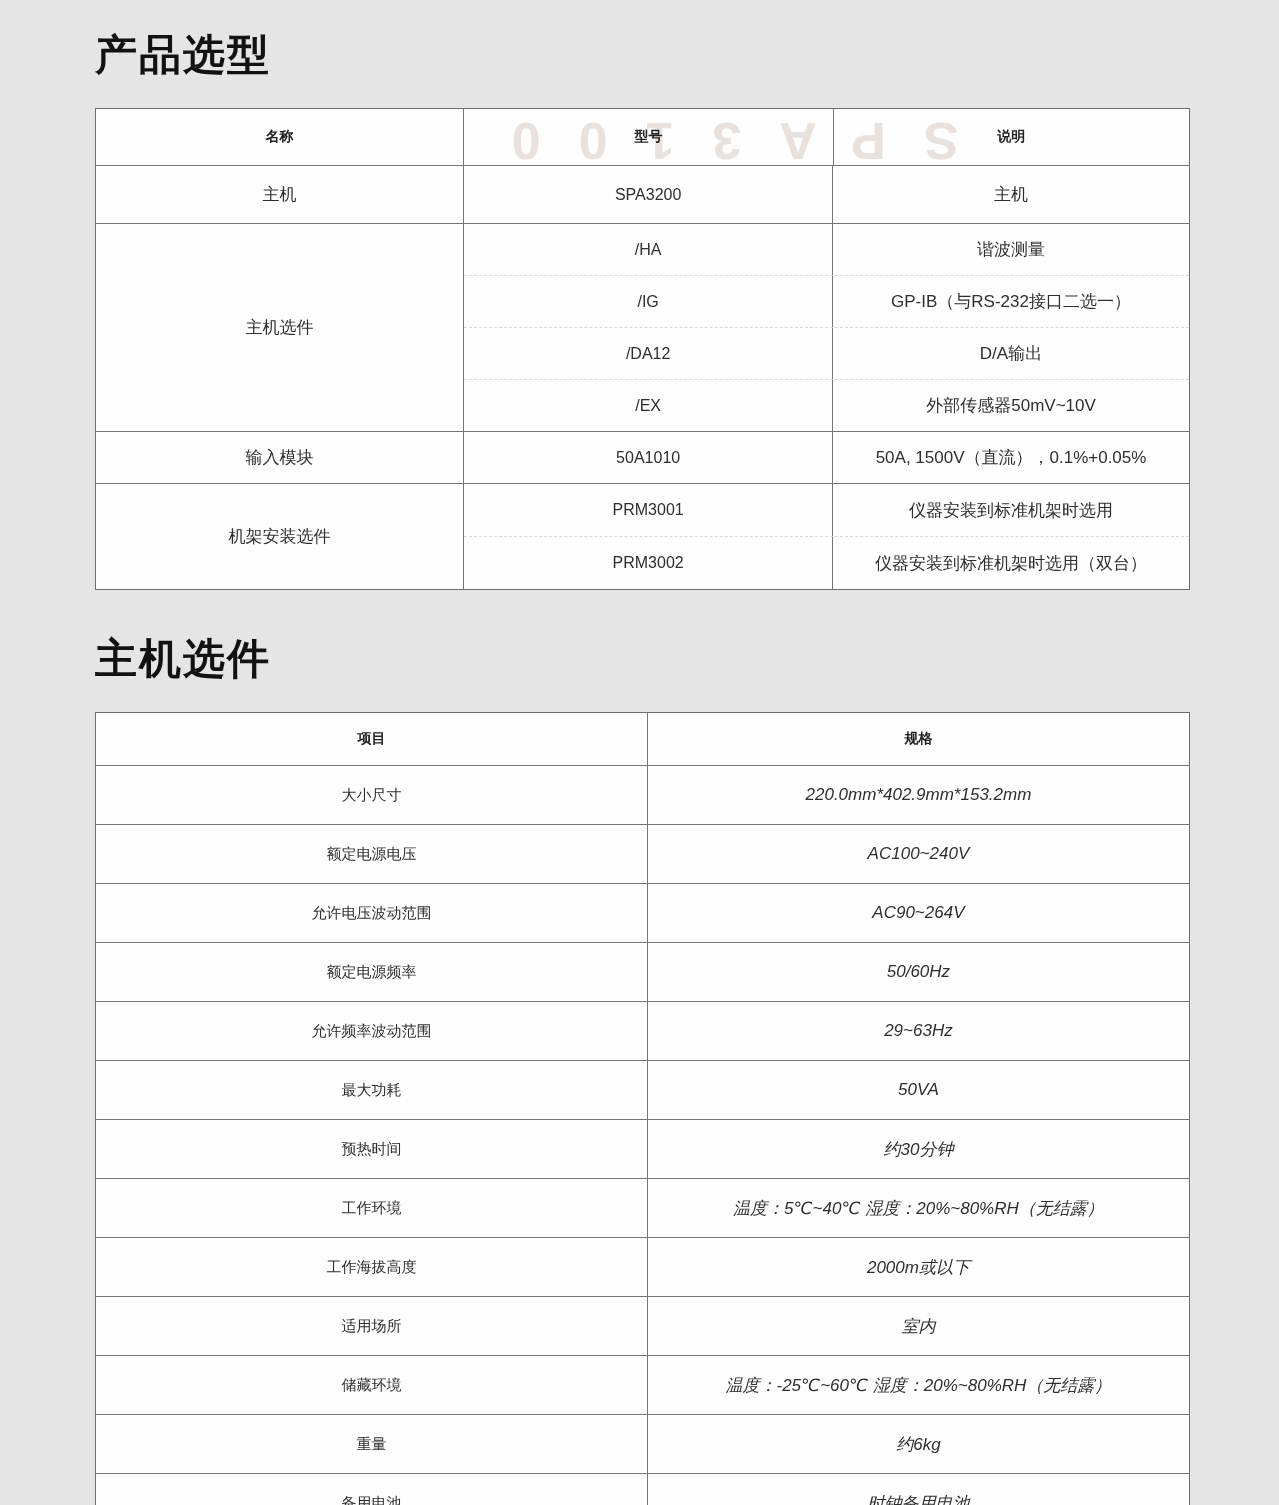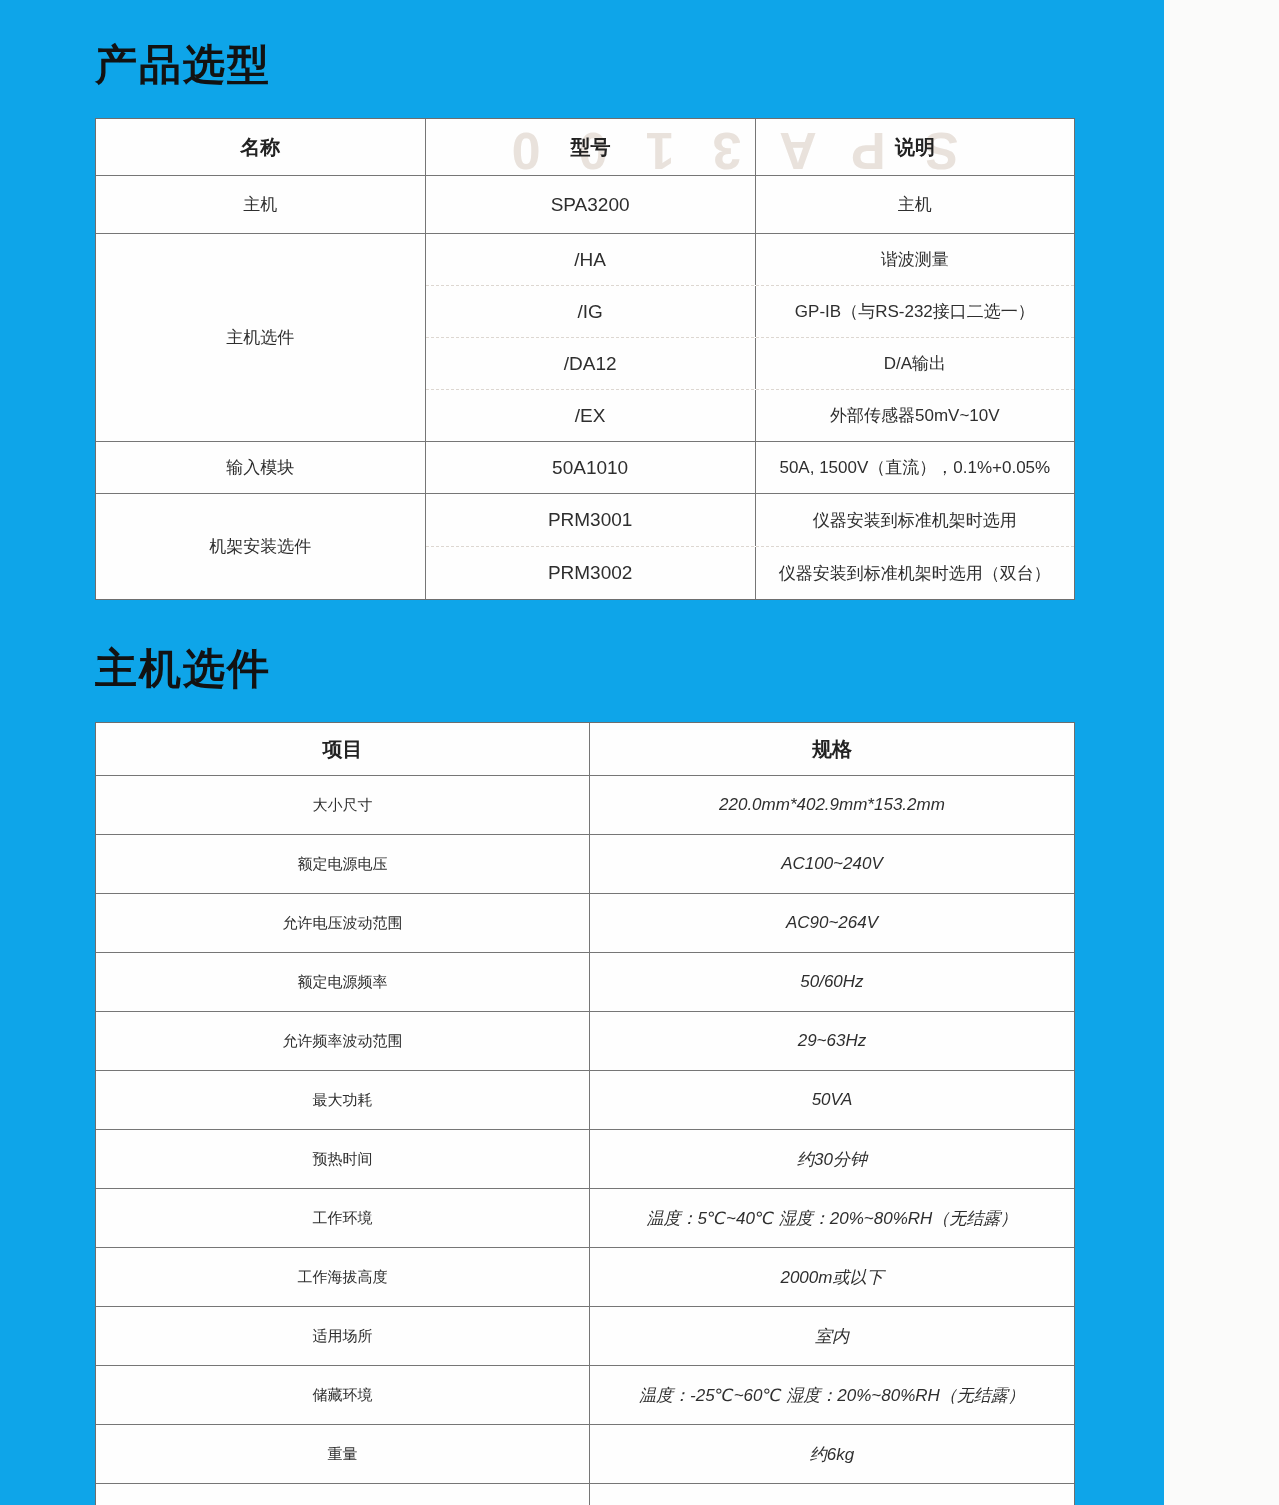--- a/index.html
+++ b/index.html
@@ -4,26 +4,26 @@
 <style>
   html, body {
     margin: 0;
     padding: 0;
     background: #fbfbfa;
     font-family: "Liberation Sans", "DejaVu Sans", sans-serif;
     color: #2e2e2e;
   }
   .page {
     position: relative;
-    width: 1164px;
+    width: 1279px;
     height: 1505px;
-    background: #0ea5e9;
+    background: #e5e5e5;
     overflow: hidden;
     box-sizing: border-box;
-    padding: 42px 89px 0 95px;
+    padding: 32px 89px 0 95px;
   }
   .section-title {
     font-size: 42px;
     font-weight: 800;
     color: #121212;
     letter-spacing: 2px;
     margin: 0 0 30px 0;
     line-height: 1.1;
   }
   .section-title.second {
@@ -41,21 +41,21 @@
     position: relative;
     z-index: 1;
     display: flex;
     align-items: stretch;
   }
   .hcell {
     display: flex;
     align-items: center;
     justify-content: center;
     font-weight: 700;
-    font-size: 20px;
+    font-size: 14px;
     color: #222;
   }
 
   
   .t1 .hrow { height: 56px; border-bottom: 1px solid #767676; }
   .t1 .col1 { width: 33.6%; border-right: 1px solid #767676; }
   .t1 .col2 { width: 33.7%; border-right: 1px solid #767676; }
   .t1 .col3 { flex: 1; }
   .group {
     position: relative;
@@ -75,21 +75,21 @@
   }
   .gbody { flex: 1; display: flex; flex-direction: column; }
   .grow { display: flex; align-items: stretch; }
   .grow + .grow { border-top: 1px dashed #ddd7d1; }
   .gm {
     width: 50.75%;
     border-right: 1px solid #767676;
     display: flex;
     align-items: center;
     justify-content: center;
-    font-size: 19px;
+    font-size: 16px;
   }
   .gd {
     flex: 1;
     display: flex;
     align-items: center;
     justify-content: center;
     font-size: 17px;
     padding: 0 6px;
   }
   .g-host   .grow { height: 57px; }

